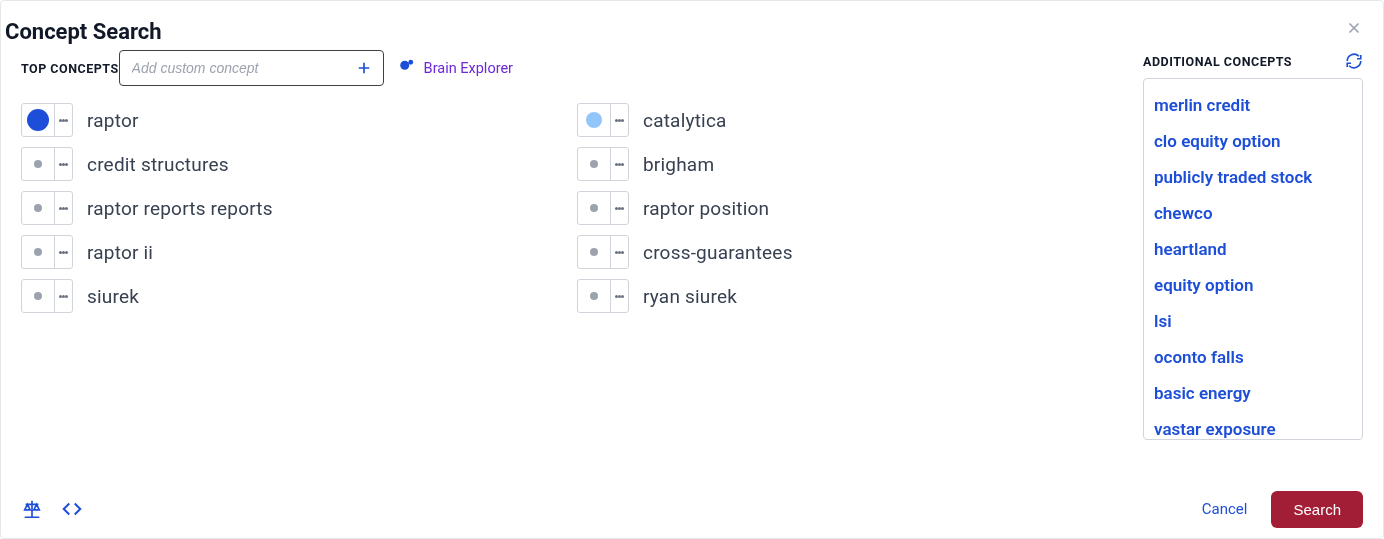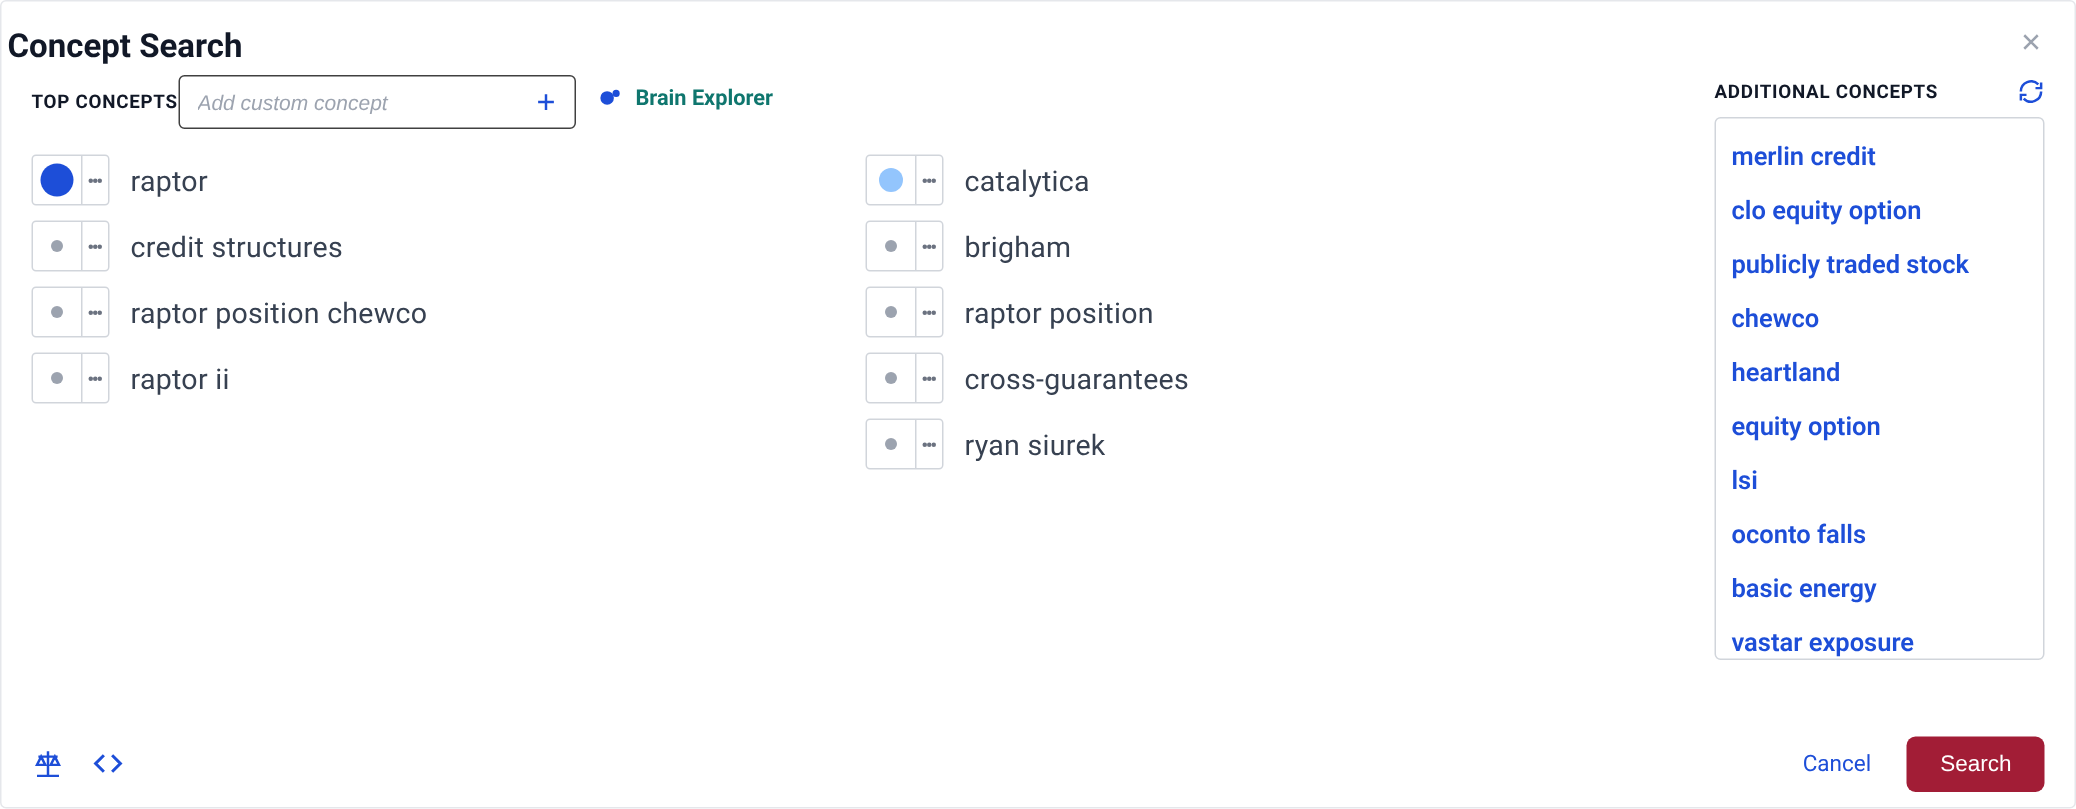--- a/index.html
+++ b/index.html
@@ -12,21 +12,21 @@
   .close-x { position: absolute; top: 18px; right: 20px; color: #9ca3af; cursor: pointer; }
 
   .top-row { display: flex; align-items: center; padding: 0 20px 12px 20px; }
   .section-label { font-size: 12.5px; font-weight: 700; letter-spacing: 0.5px; color: #111827; text-transform: uppercase; }
 
   .add-box { display: flex; align-items: center; justify-content: space-between; border: 1px solid #404040; border-radius: 4px; padding: 0 10px; height: 36px; width: 265px; }
   .add-box input { border: none; outline: none; font-size: 14px; flex: 1; font-style: italic; color: #6b7280; background: transparent; }
   .add-box input::placeholder { color: #9ca3af; font-style: italic; }
   .plus-btn { color: #1d4ed8; cursor: pointer; display: flex; align-items: center; }
 
-  .brain-link { display: flex; gap: 8px; color: #0f766e; font-size: 14.5px; cursor: pointer; margin-left: 14px; font-weight: bold; }
+  .brain-link { display: flex; align-items: center; gap: 8px; color: #6d28d9; font-size: 14.5px; cursor: pointer; margin-left: 14px; }
 
   .content { display: flex; padding: 0 20px; gap: 0; }
 
   .concepts-area { flex: 1; display: flex; gap: 0; }
   .col { flex: 1; }
   .concept-row { display: flex; align-items: center; gap: 14px; padding: 5px 0; }
   .controls { display: flex; align-items: stretch; border: 1px solid #d1d5db; border-radius: 3px; height: 34px; }
   .ctrl-cell { width: 32px; display: flex; align-items: center; justify-content: center; cursor: pointer; }
   .ctrl-cell + .ctrl-cell { border-left: 1px solid #d1d5db; width: 18px; }
   .dot { width: 8px; height: 8px; border-radius: 50%; background: #9ca3af; display: inline-block; }
@@ -117,34 +117,47 @@
           <div class="controls">
             <div class="ctrl-cell">
               <span class="dot"></span>
             </div>
             <div class="ctrl-cell kebab">
               <span></span>
               <span></span>
               <span></span>
             </div>
           </div>
-          <div class="concept-label">raptor position chewco</div>
+          <div class="concept-label">raptor reports reports</div>
         </div>
         <div class="concept-row">
           <div class="controls">
             <div class="ctrl-cell">
               <span class="dot"></span>
             </div>
             <div class="ctrl-cell kebab">
               <span></span>
               <span></span>
               <span></span>
             </div>
           </div>
           <div class="concept-label">raptor ii</div>
+        </div>
+        <div class="concept-row">
+          <div class="controls">
+            <div class="ctrl-cell">
+              <span class="dot"></span>
+            </div>
+            <div class="ctrl-cell kebab">
+              <span></span>
+              <span></span>
+              <span></span>
+            </div>
+          </div>
+          <div class="concept-label">siurek</div>
         </div>
       </div>
     <div class="col" id="col2">
         <div class="concept-row">
           <div class="controls">
             <div class="ctrl-cell">
               <span class="dot light-blue"></span>
             </div>
             <div class="ctrl-cell kebab">
               <span></span>

